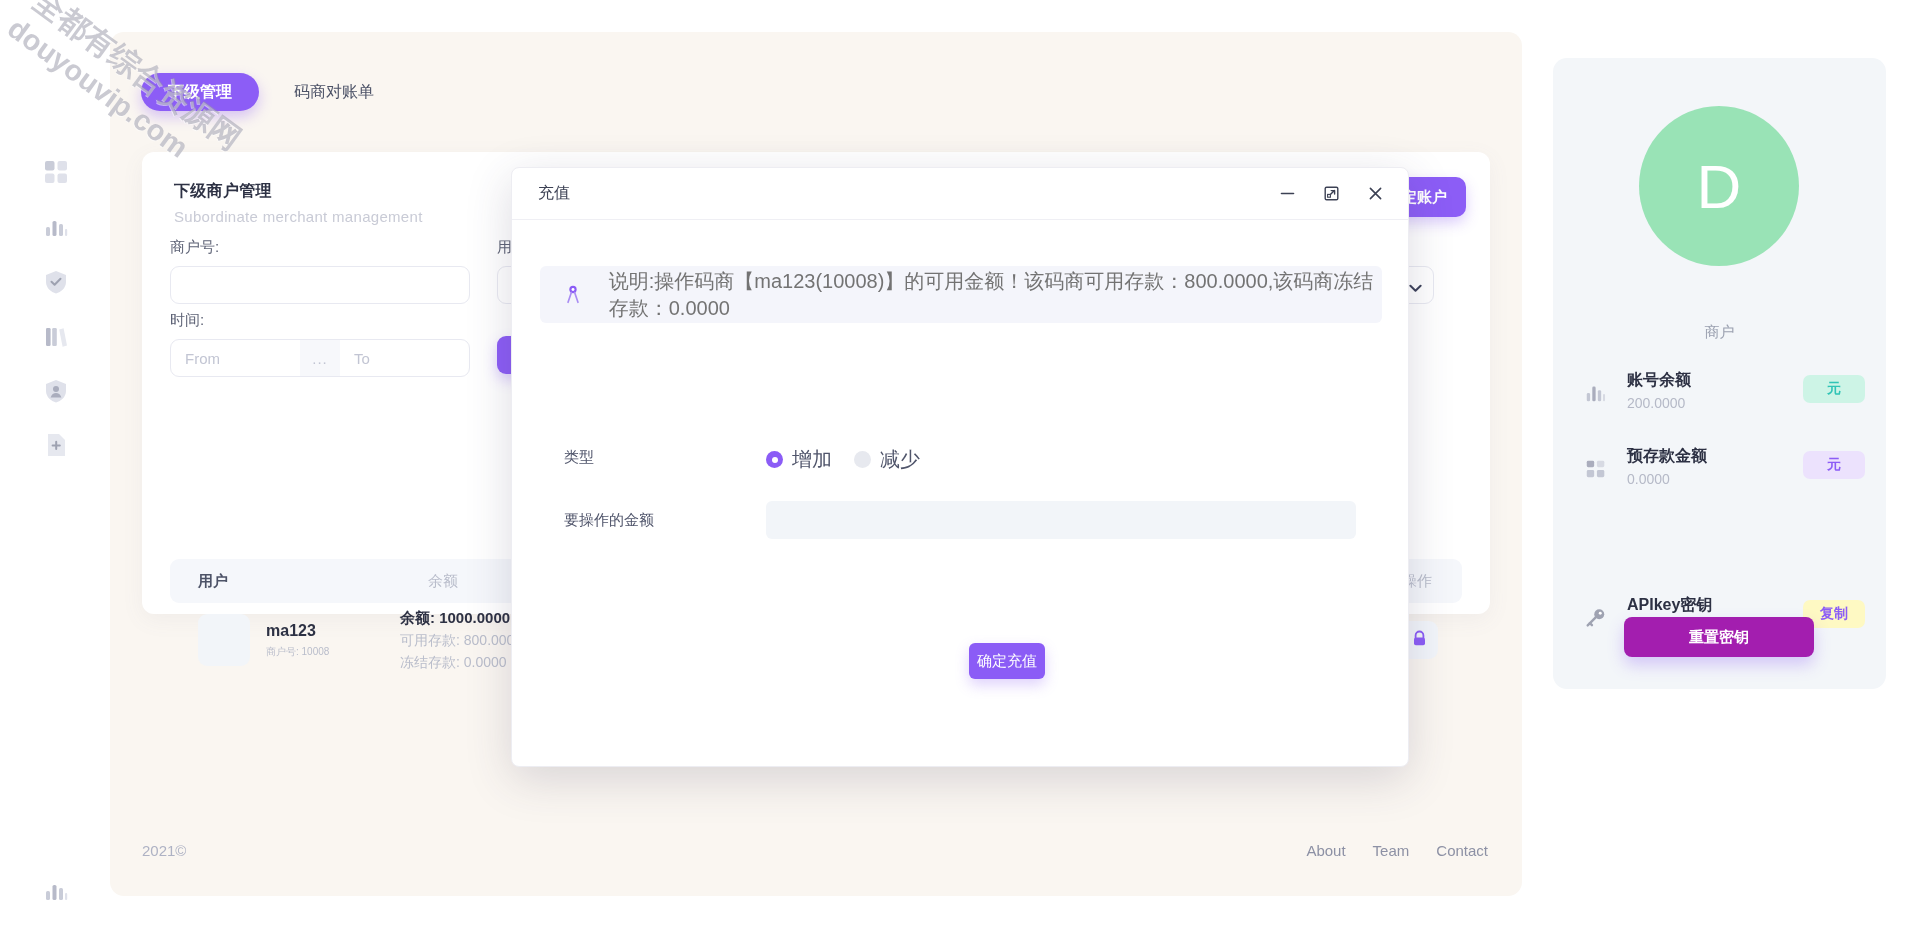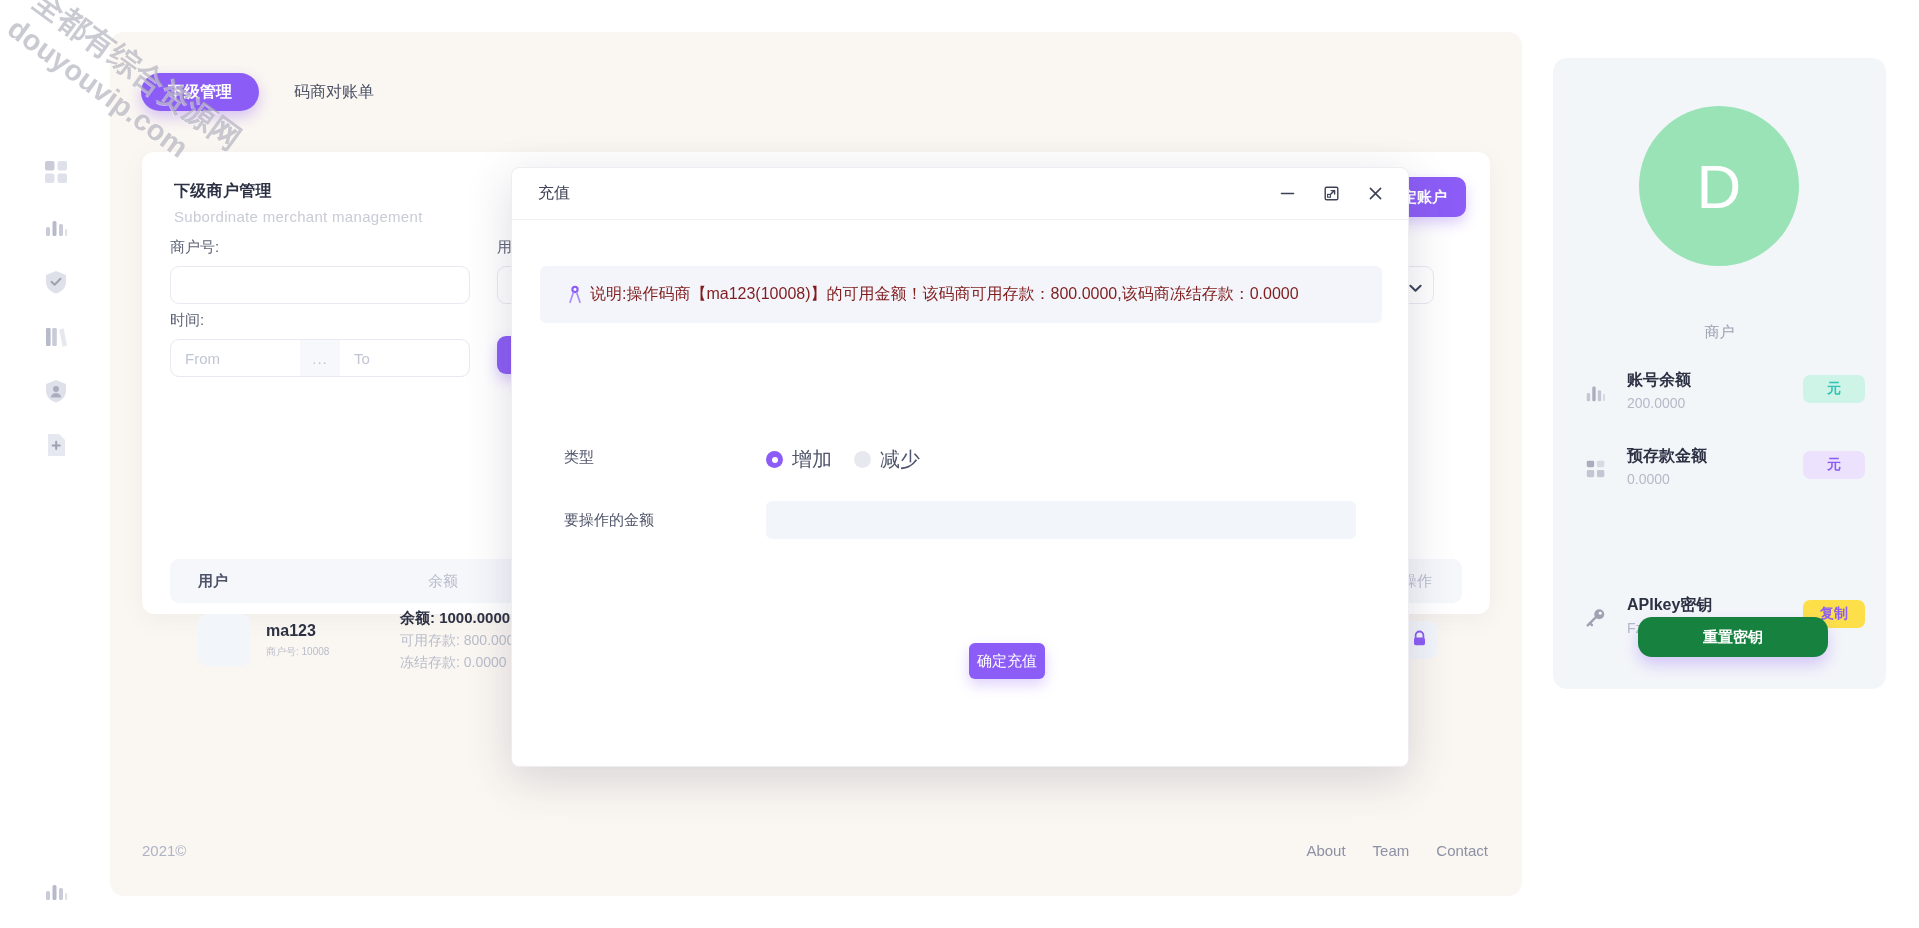--- a/index.html
+++ b/index.html
@@ -76,36 +76,36 @@
   .side-role{position:absolute;left:0;top:265px;width:100%;text-align:center;font-size:15px;color:#9aa0b0;}
   .srow{position:absolute;left:26px;width:286px;height:54px;}
   .srow .ico{position:absolute;left:0;top:8px;width:34px;height:34px;display:flex;align-items:center;justify-content:center;}
   .srow .stitle{position:absolute;left:48px;top:2px;font-size:16px;font-weight:700;color:#2b2f42;}
   .srow .ssub{position:absolute;left:48px;top:27px;font-size:14px;color:#b5b9c7;}
   .chip{position:absolute;right:0;top:7px;height:28px;min-width:40px;padding:0 11px;border-radius:7px;
         display:flex;align-items:center;justify-content:center;font-size:14px;font-weight:600;}
   .chip.teal{background:#cdf4e6;color:#2ec4b6;}
   .chip.violet{background:#ece2fd;color:#8b5cf6;}
   .chip.amber{background:#fdf1d8;color:#f0a93b;}
-  .chip.lilac{background:#fde047;color:#8b5cf6;cursor:pointer;}
-  .resetbtn{position:absolute;left:85px;top:559px;width:190px;height:40px;border:none;border-radius:14px;
-            background:#15803d;color:#fff;font-size:15px;font-weight:600;cursor:pointer;
+  .chip.lilac{background:#fef9c3;color:#8b5cf6;cursor:pointer;}
+  .resetbtn{position:absolute;left:71px;top:559px;width:190px;height:40px;border:none;border-radius:8px;
+            background:#a21caf;color:#fff;font-size:15px;font-weight:600;cursor:pointer;
             box-shadow:0 8px 16px rgba(139,92,246,.3);}
 
   
   .mask{position:absolute;left:0;top:0;width:1919px;height:928px;background:rgba(255,255,255,0.01);z-index:8;}
   .modal{position:absolute;left:511px;top:167px;width:896px;height:598px;background:#fff;border-radius:8px;
          box-shadow:0 12px 46px rgba(60,55,90,.18);border:1px solid #ededf2;z-index:9;overflow:hidden;}
   .modal-head{position:relative;height:51px;border-bottom:1px solid #efeff4;}
   .modal-title{position:absolute;left:26px;top:15px;font-size:16px;color:#3c4154;}
   .mctrls{position:absolute;right:20px;top:12px;display:flex;align-items:center;gap:18px;}
   .mctrl{width:26px;height:26px;display:flex;align-items:center;justify-content:center;cursor:pointer;}
   .banner{position:absolute;left:28px;top:98px;width:842px;height:57px;background:#f4f5fb;border-radius:6px;display:flex;align-items:center;}
   .banner .bico{margin-left:22px;width:26px;height:26px;display:flex;align-items:center;justify-content:center;}
-  .banner .btext{margin-left:2px;font-size:16px;color:#7f1d1d;}
+  .banner .btext{margin-left:24px;font-size:20px;color:#737373;}
   .form-row{position:absolute;left:0;width:100%;}
   .flabel{position:absolute;left:52px;font-size:15px;color:#50556b;}
   .radios{position:absolute;left:254px;display:flex;align-items:center;gap:22px;}
   .radio{display:flex;align-items:center;gap:9px;cursor:pointer;}
   .dot{width:17px;height:17px;border-radius:50%;background:#e7e9ef;display:flex;align-items:center;justify-content:center;}
   .dot.on{background:#8b5cf6;}
   .dot.on:after{content:"";width:6px;height:6px;border-radius:50%;background:#fff;}
   .rtext{font-size:20px;color:#50556b;}
   .amount{position:absolute;left:254px;width:590px;height:38px;background:#f2f5f9;border:none;border-radius:6px;
           outline:none;font-size:15px;color:#3c4154;padding:0 14px;box-sizing:border-box;font-family:inherit;}

